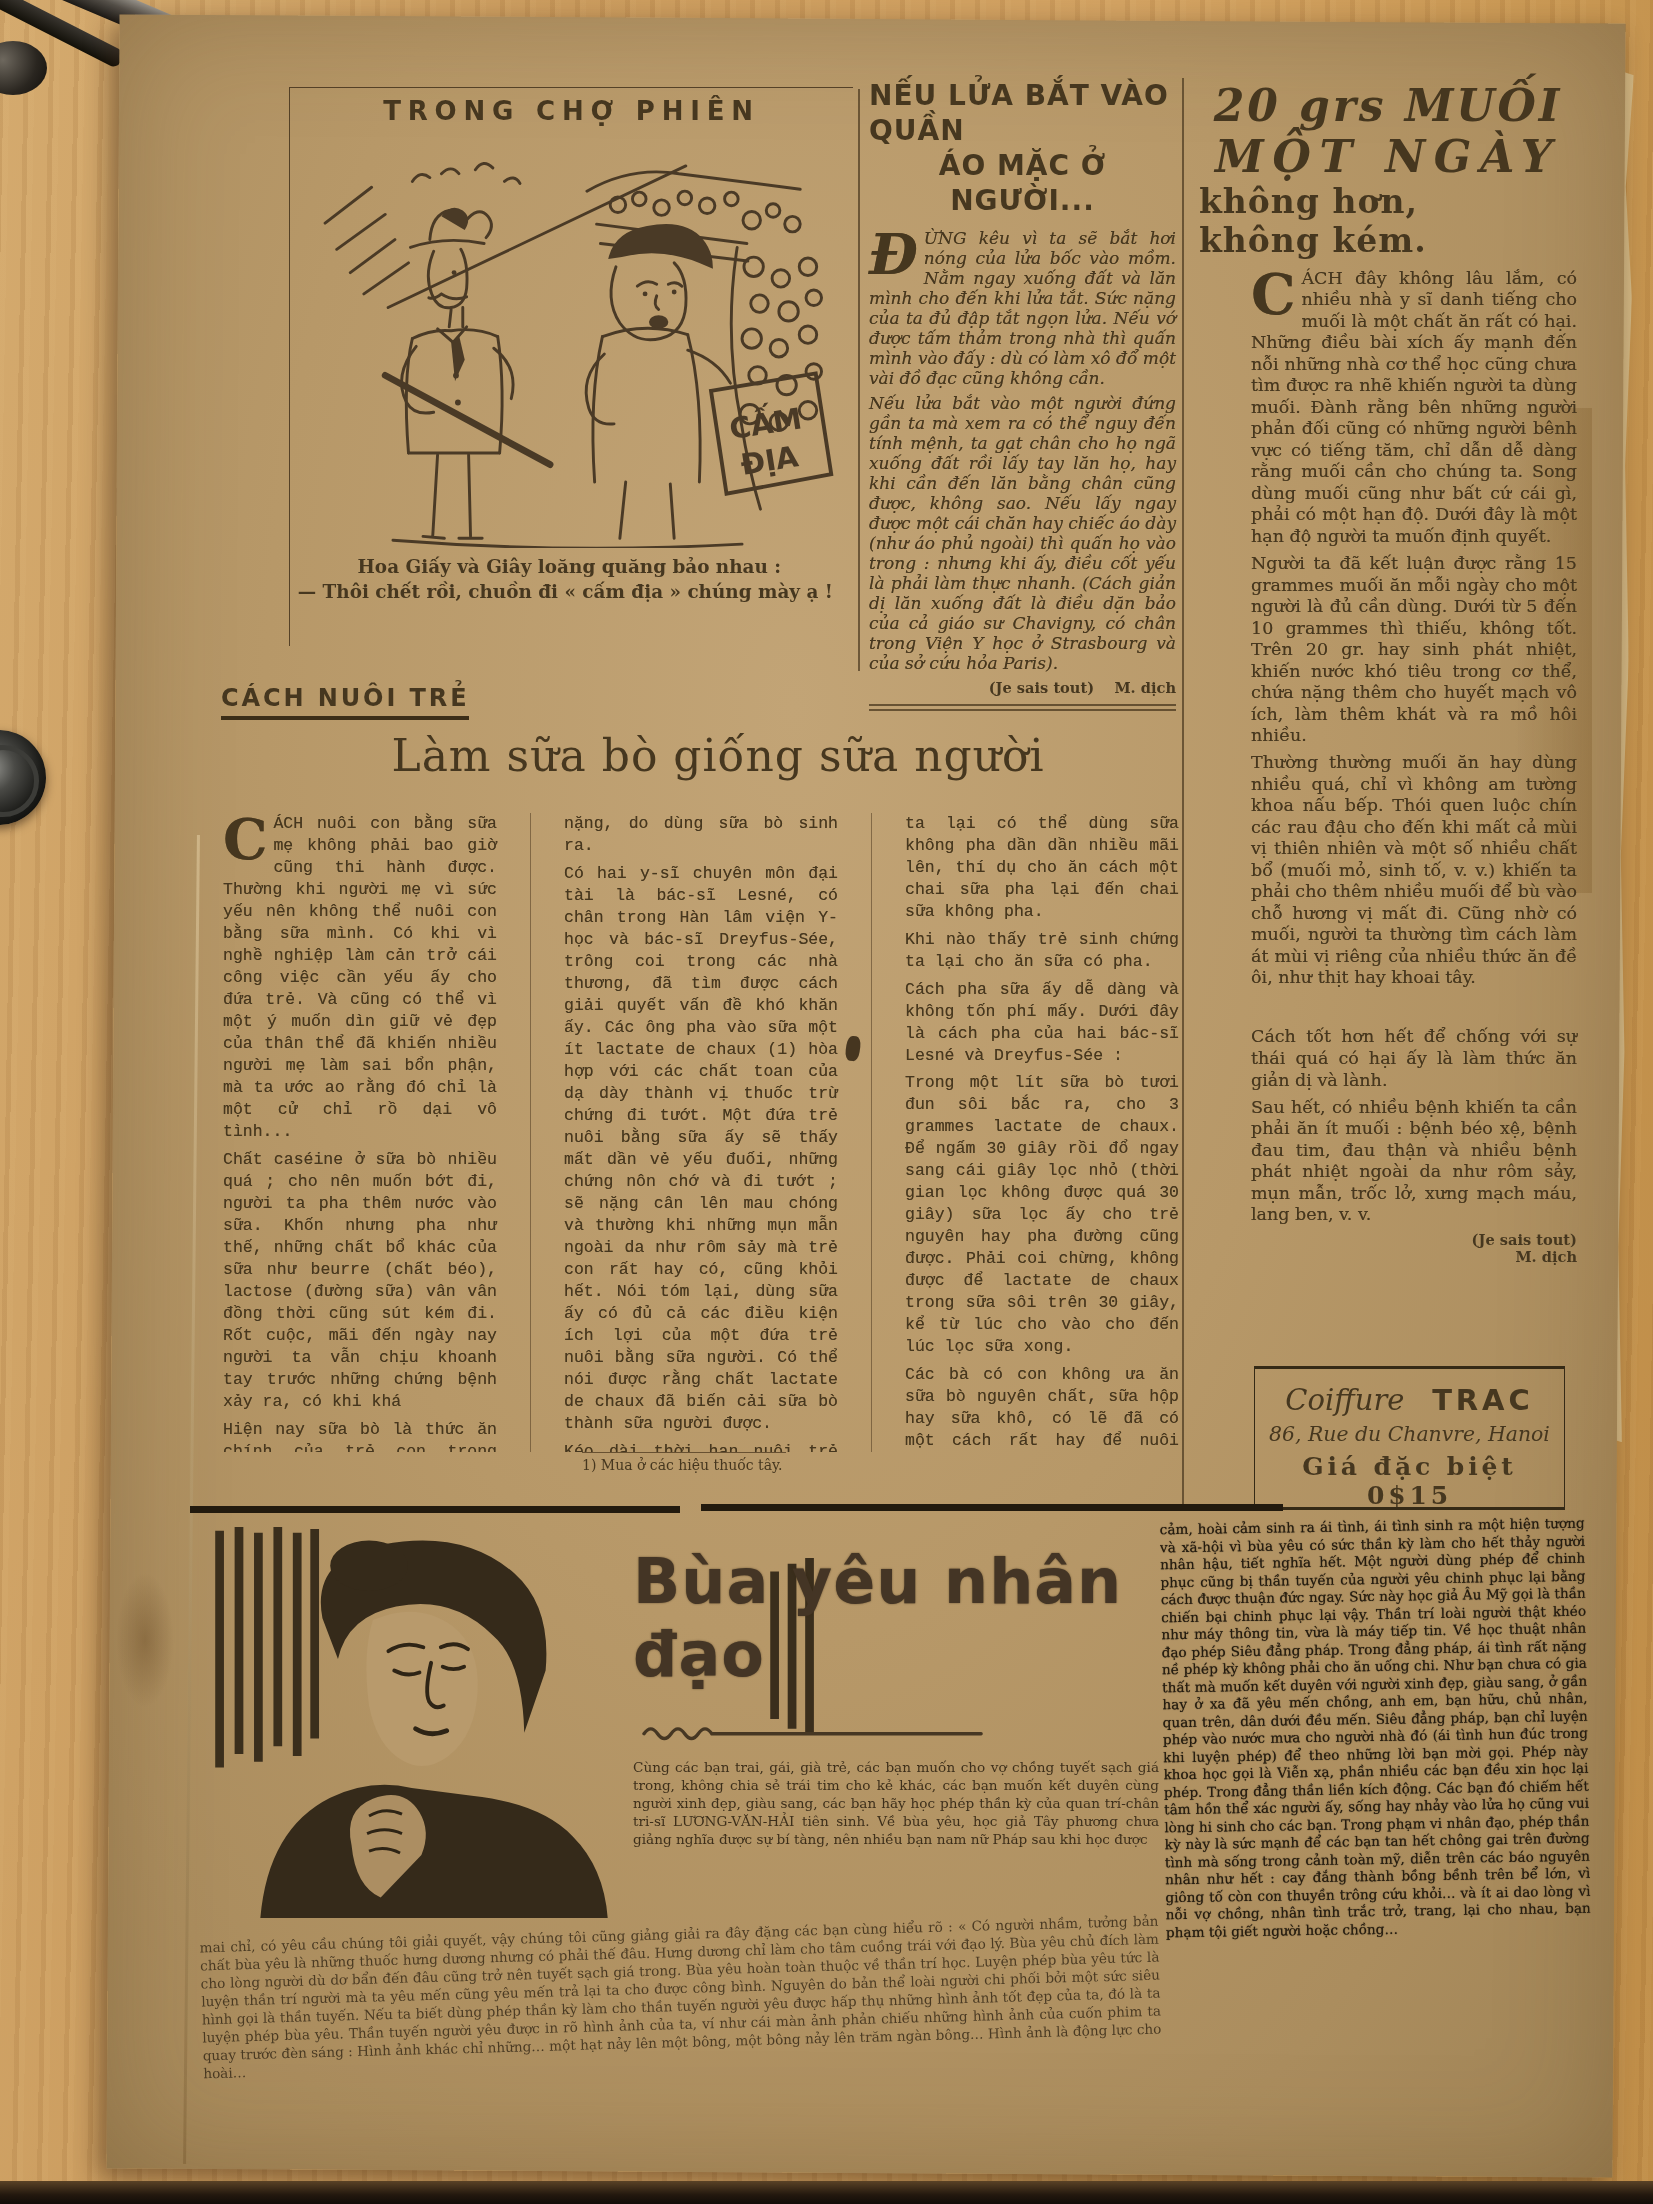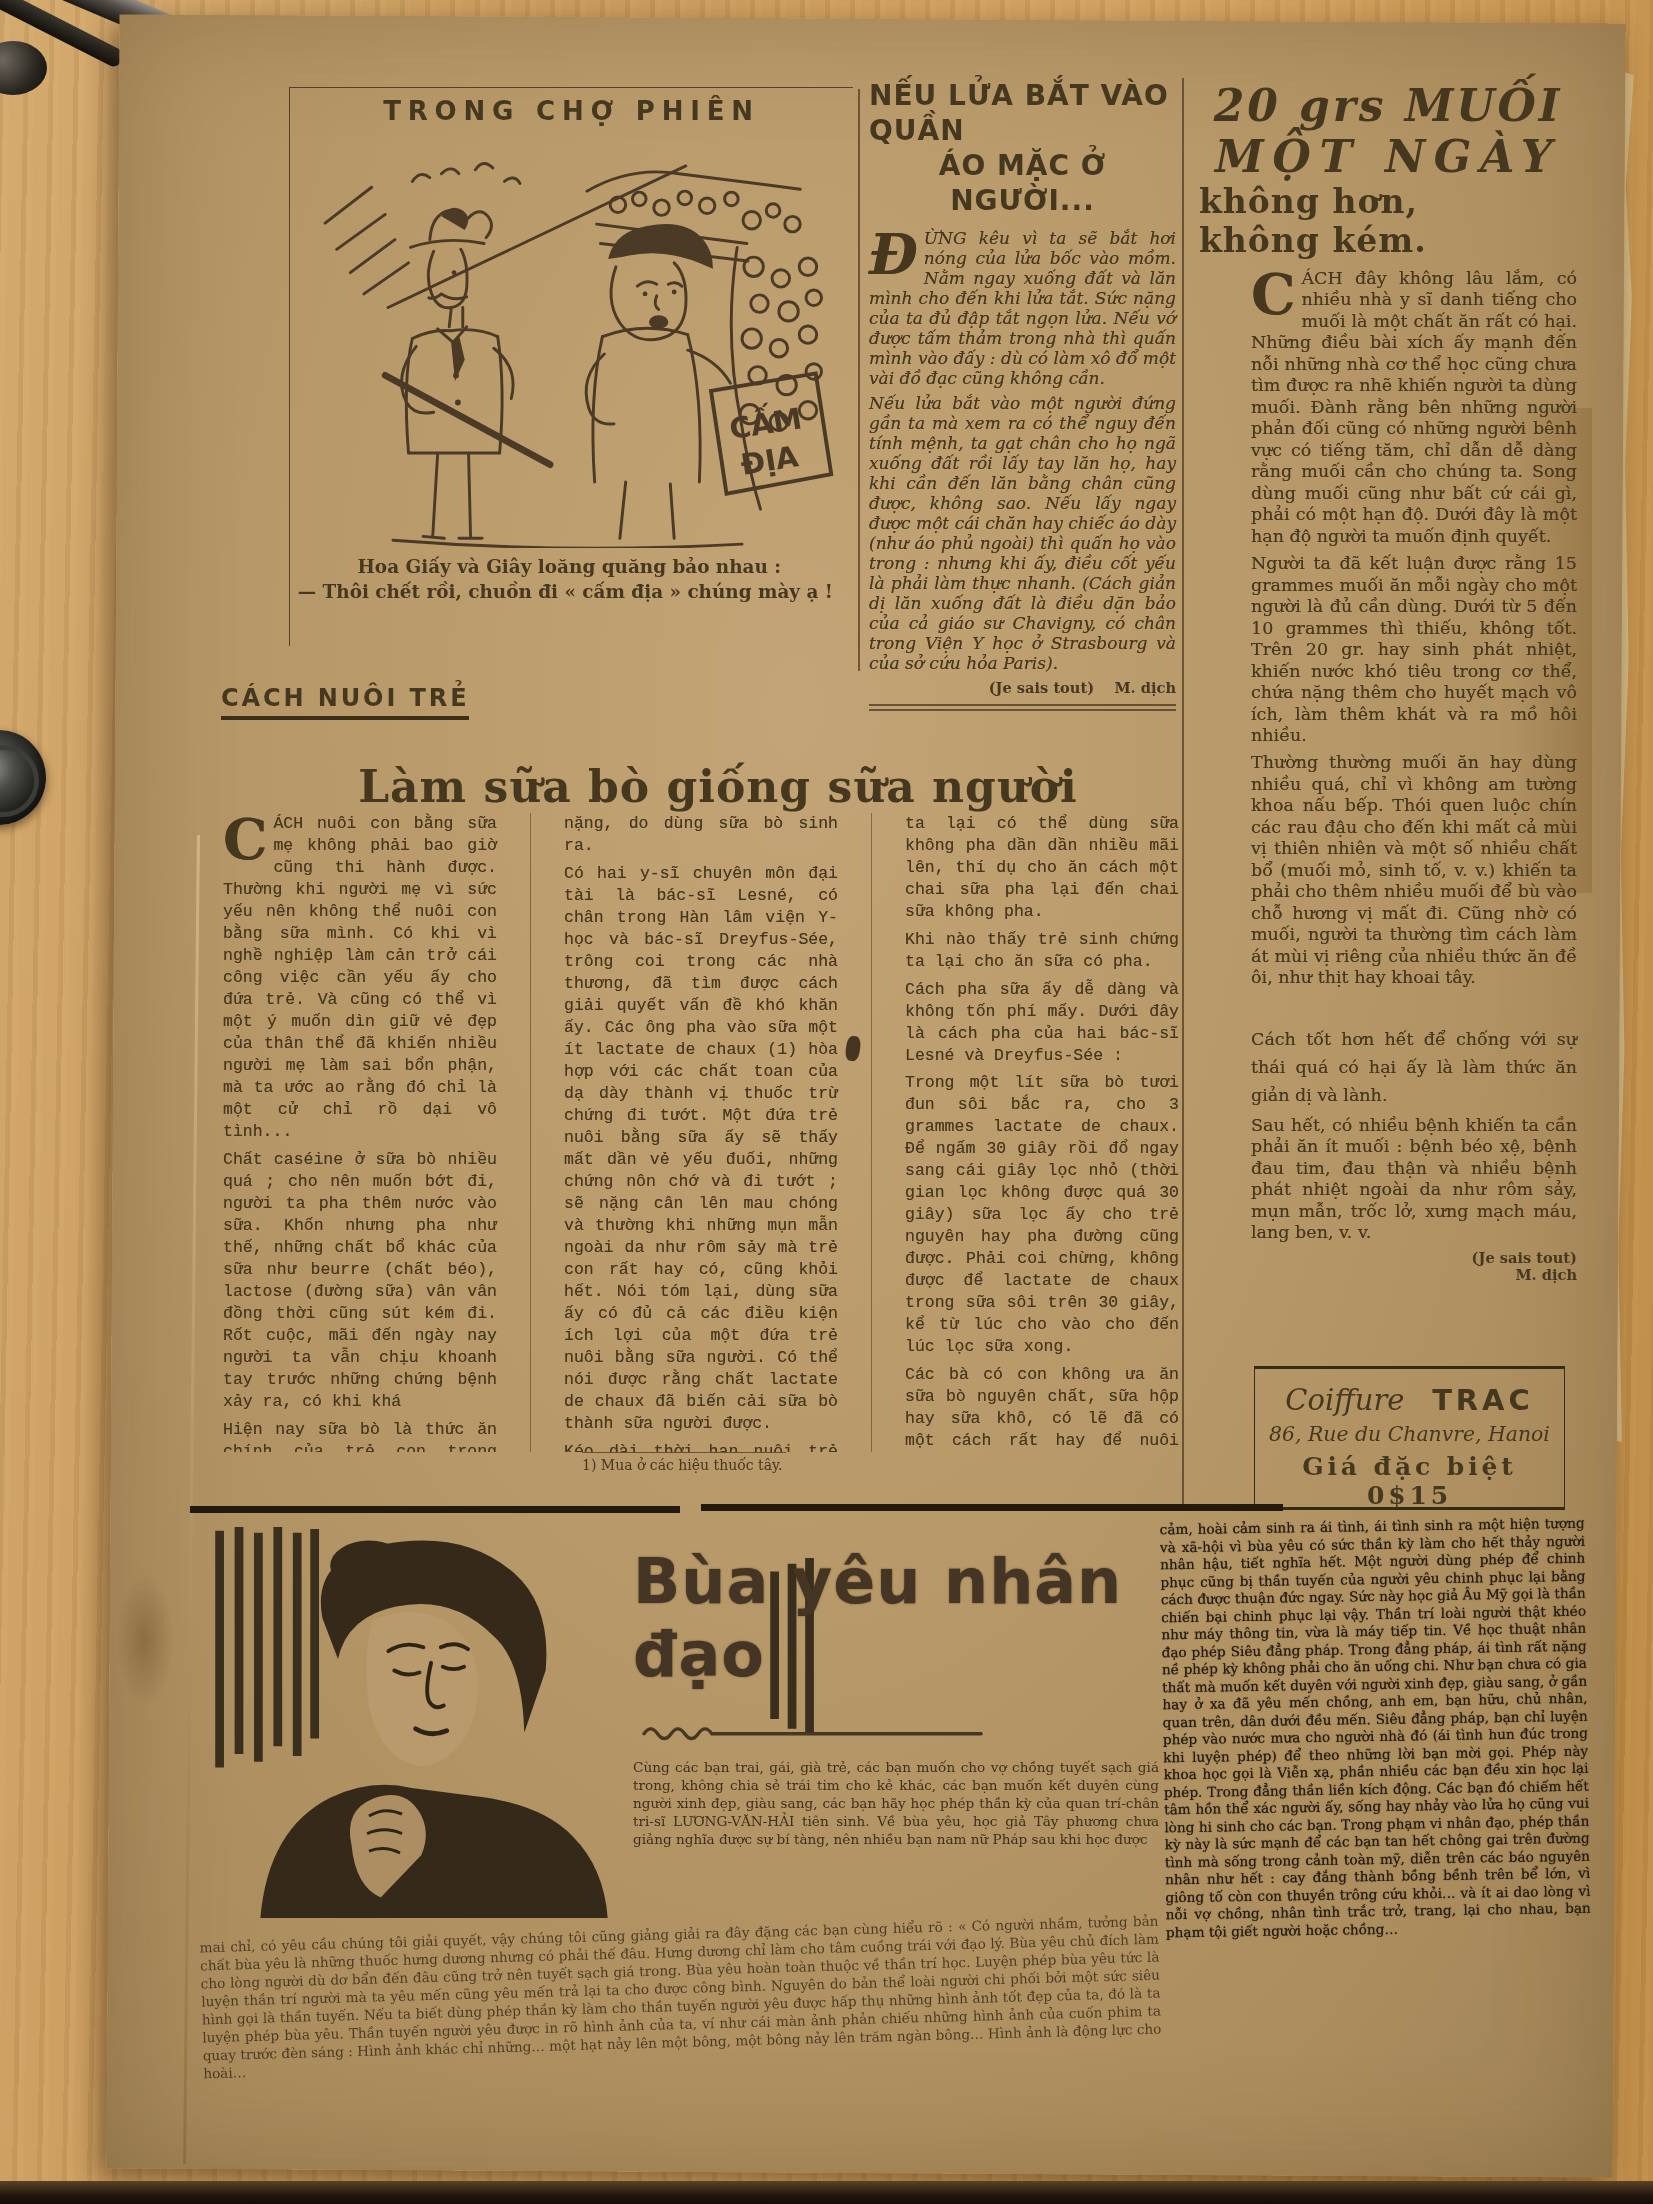--- a/index.html
+++ b/index.html
@@ -59,21 +59,21 @@
   .fire-h{font-size:28px;font-weight:bold;letter-spacing:1px;line-height:35px;}
   .fire-body p{font-style:italic;font-size:17px;line-height:20px;}
   .credit{font-size:14.6px;font-weight:bold;text-align:right;}
   
   .salt-h1{font-size:44px;font-weight:bold;font-style:italic;letter-spacing:2.9px;}
   .salt-h2{font-size:33px;font-weight:bold;letter-spacing:1px;}
   .salt-body p{font-size:17.5px;line-height:21.5px;}
   
   .kicker{font-size:24px;font-weight:bold;letter-spacing:2.9px;border-bottom:4.9px solid #3c2e18;
     padding-bottom:3.9px;display:inline-block;}
-  .milk-head{font-size:44px;font-weight:bold;letter-spacing:1px;text-align:center;margin-top:31px;}
+  .milk-head{font-size:44px;font-weight:normal;letter-spacing:1px;text-align:center;}
   .milk-cols{display:flex;}
   .mcol{width:295px;font-family:Liberation Mono, monospace;}
   .mcol + .mcol{border-left:1px solid rgba(70,50,25,.5);padding-left:33px;margin-left:33px;}
   .footnote{font-size:14px;border-top:1px solid rgba(70,50,25,.7);padding-top:3.9px;width:204px;}
   
   .trac{border-top:3.9px solid #352a16;border-bottom:3.9px solid #352a16;
     border-left:1.9px solid #352a16;border-right:1.9px solid #352a16;text-align:center;}
   .trac-l1{font-size:29px;margin-top:13.6px;}
   .trac-l1 .it{font-style:italic;}
   .trac-l1 .bd{font-weight:bold;font-family:"DejaVu Sans","Liberation Sans",sans-serif;letter-spacing:3.9px;}
@@ -206,21 +206,21 @@
 
   <div class="abs ink" style="left:1199px;top:80px;width:378px;">
     <div class="salt-h1" style="text-align:center;">20 grs MUỐI</div>
     <div class="salt-h1" style="text-align:center;letter-spacing:8.7px;">MỘT NGÀY</div>
     <div class="salt-h2">không hơn,</div>
     <div class="salt-h2">không kém.</div>
     <div class="salt-body" style="width:326px;margin:7.8px 0 0 52px;">
       <p class="bt dc" style="font-size:17.5px;line-height:21.5px;">CÁCH đây không lâu lắm, có nhiều nhà y sĩ danh tiếng cho muối là một chất ăn rất có hại. Những điều bài xích ấy mạnh đến nỗi những nhà cơ thể học cũng chưa tìm được ra nhẽ khiến người ta dùng muối. Đành rằng bên những người phản đối cũng có những người bênh vực có tiếng tăm, chỉ dẫn dễ dàng rằng muối cần cho chúng ta. Song dùng muối cũng như bất cứ cái gì, phải có một hạn độ. Dưới đây là một hạn độ người ta muốn định quyết.</p>
       <p class="bt" style="font-size:17.5px;line-height:21.5px;">Người ta đã kết luận được rằng 15 grammes muối ăn mỗi ngày cho một người là đủ cần dùng. Dưới từ 5 đến 10 grammes thì thiếu, không tốt. Trên 20 gr. hay sinh phát nhiệt, khiến nước khó tiêu trong cơ thể, chứa nặng thêm cho huyết mạch vô ích, làm thêm khát và ra mồ hôi nhiều.</p>
       <p class="bt" style="font-size:17.5px;line-height:21.5px;">Thường thường muối ăn hay dùng nhiều quá, chỉ vì không am tường khoa nấu bếp. Thói quen luộc chín các rau đậu cho đến khi mất cả mùi vị thiên nhiên và một số nhiều chất bổ (muối mỏ, sinh tố, v. v.) khiến ta phải cho thêm nhiều muối để bù vào chỗ hương vị mất đi. Cũng nhờ có muối, người ta thường tìm cách làm át mùi vị riêng của nhiều thức ăn đề ôi, như thịt hay khoai tây.</p>
-      <p class="bt" style="font-size:17.5px;line-height:28px;margin-top:36px;">Cách tốt hơn hết để chống với sự thái quá có hại ấy là làm thức ăn giản dị và lành.</p>
+      <p class="bt" style="font-size:17.5px;line-height:22px;margin-top:36px;">Cách tốt hơn hết để chống với sự thái quá có hại ấy là làm thức ăn giản dị và lành.</p>
       <p class="bt" style="font-size:17.5px;line-height:21.5px;">Sau hết, có nhiều bệnh khiến ta cần phải ăn ít muối : bệnh béo xệ, bệnh đau tim, đau thận và nhiều bệnh phát nhiệt ngoài da như rôm sảy, mụn mẫn, trốc lở, xưng mạch máu, lang ben, v. v.</p>
       <div class="credit">
         <div>(Je sais tout)</div>
         <div>M. dịch</div>
       </div>
     </div>
   </div>
 
   <div class="abs trac ink" style="left:1254px;top:1366px;width:309px;height:138px;">
     <div class="trac-l1">

